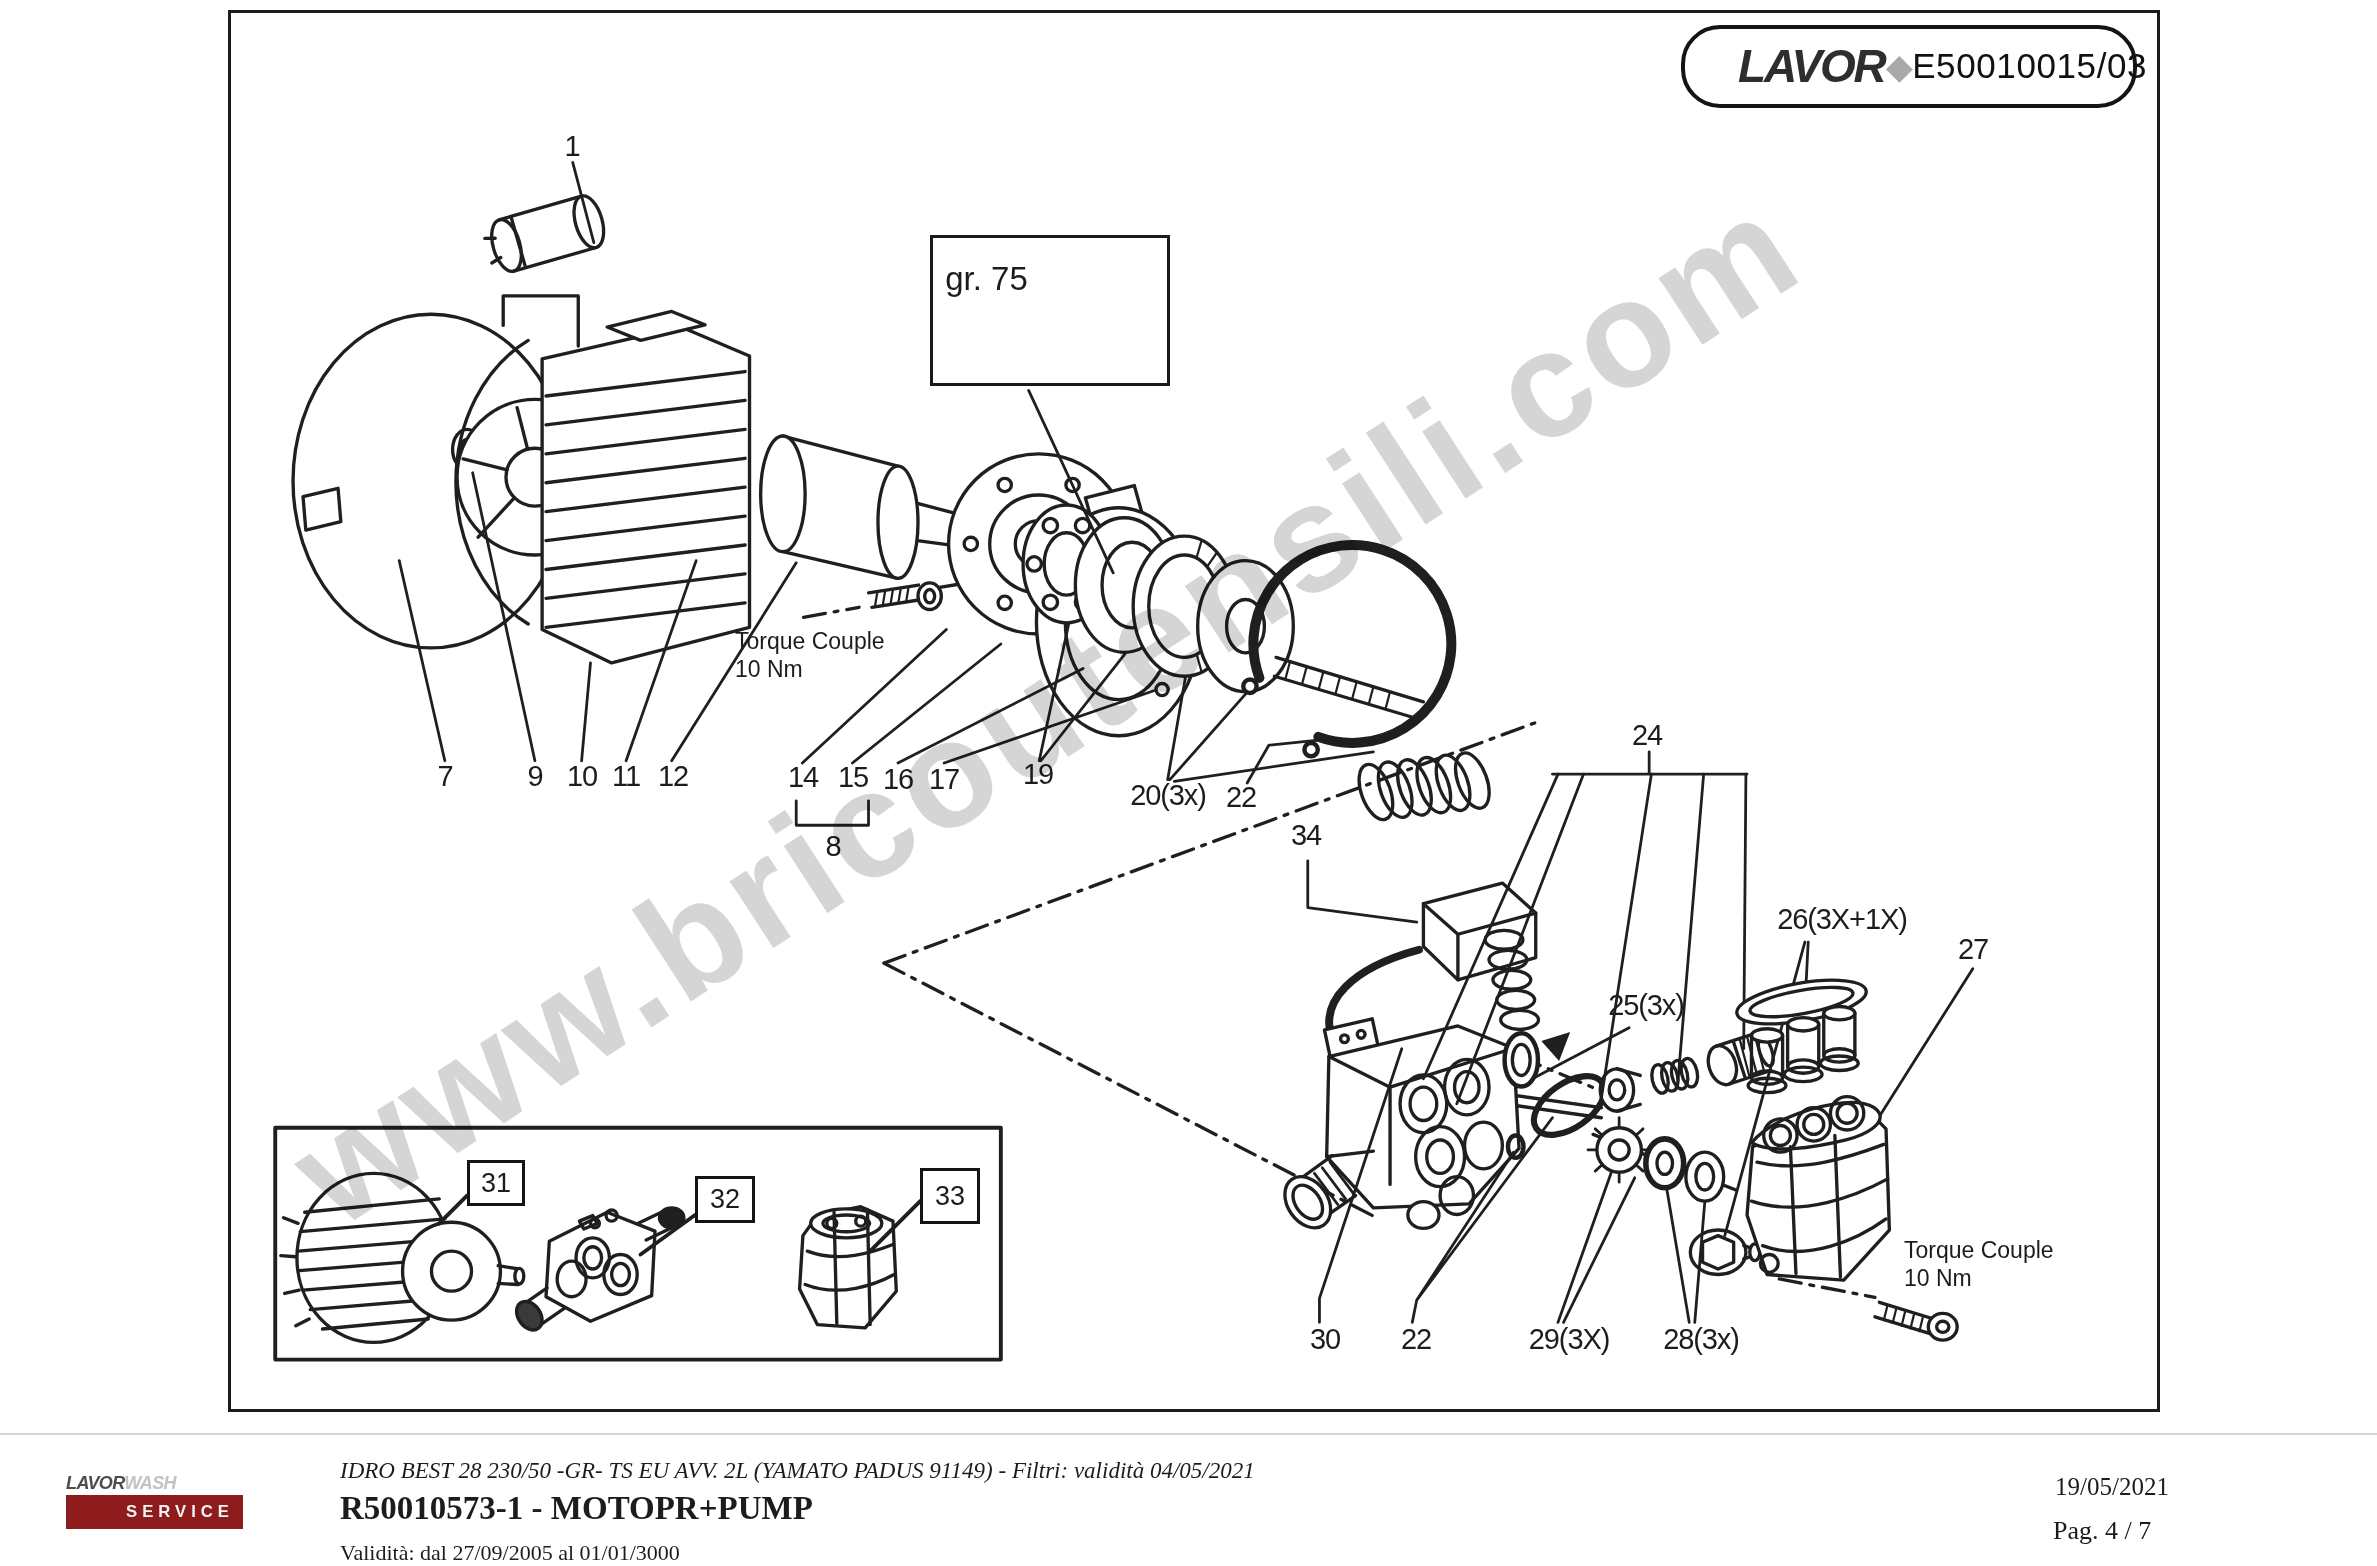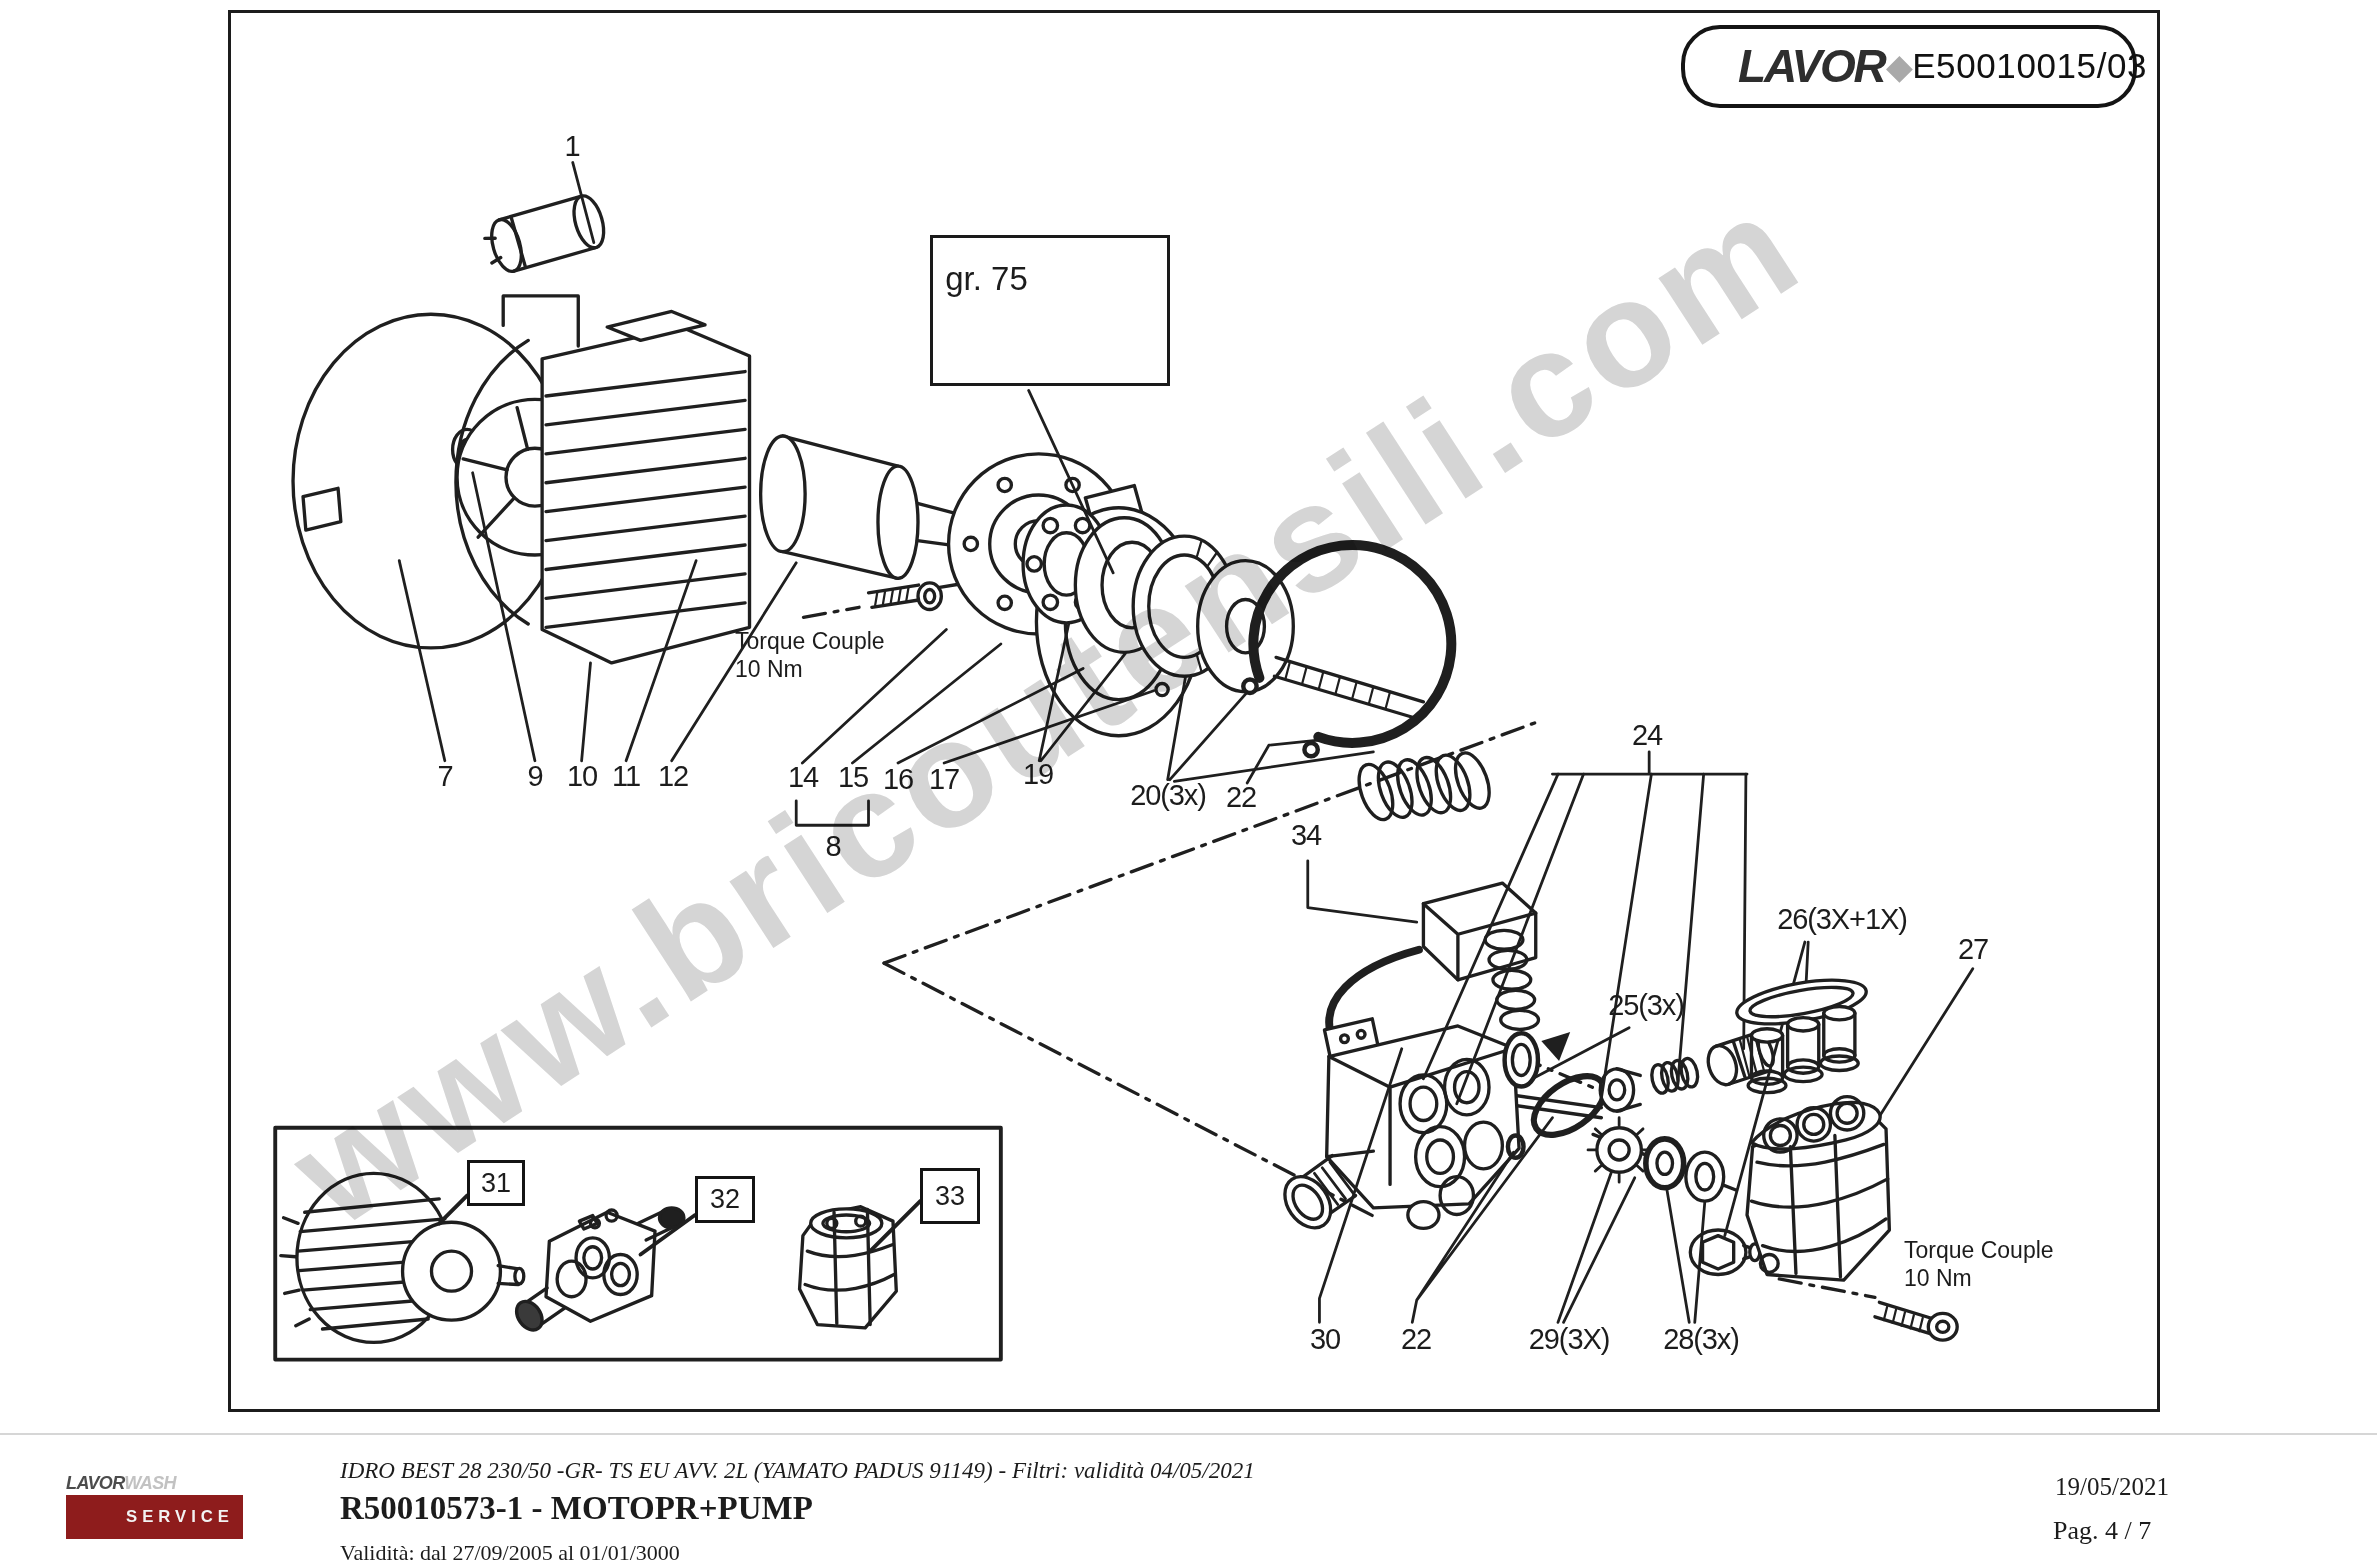--- a/index.html
+++ b/index.html
@@ -27,21 +27,21 @@
         font-size:27px;z-index:25;box-sizing:border-box;}
   
   #wm{left:1046px;top:709px;transform:translate(-50%,-50%) rotate(-33deg);
       font-size:151px;font-weight:bold;color:#b2b2b2;opacity:.55;letter-spacing:5.6px;
       white-space:nowrap;mix-blend-mode:multiply;z-index:40;pointer-events:none;}
   
   #sep{left:0;top:1433px;width:2377px;height:1.7px;background:#d6d6d6;}
   #logo{left:66px;top:1474px;width:177px;}
   #logo .row1{font-size:18px;font-weight:bold;font-style:italic;letter-spacing:-0.6px;line-height:1;}
   #logo .w1{color:#4c4c4c;} #logo .w2{color:#c2c2c2;}
-  #logo .row2{margin-top:2.8px;background:#8e1c1c;height:44px;display:flex;align-items:center;
+  #logo .row2{margin-top:2.8px;background:#8e1c1c;height:34px;display:flex;align-items:center;
               justify-content:flex-end;padding-right:9px;}
   #logo .svc{color:#f2f2f2;font-size:16.7px;font-weight:bold;letter-spacing:5px;}
   .serif{font-family:"Liberation Serif",serif;}
   #modelline{left:340px;top:1458px;font-size:23px;font-style:italic;}
   #docline{left:340px;top:1490px;font-size:33px;font-weight:bold;}
   #validline{left:340px;top:1540px;font-size:22px;}
   #dateline{left:2055px;top:1473px;font-size:25px;}
   #pageline{left:2053px;top:1516px;font-size:26px;}
   svg{position:absolute;left:0;top:0;z-index:10;}
 </style>

